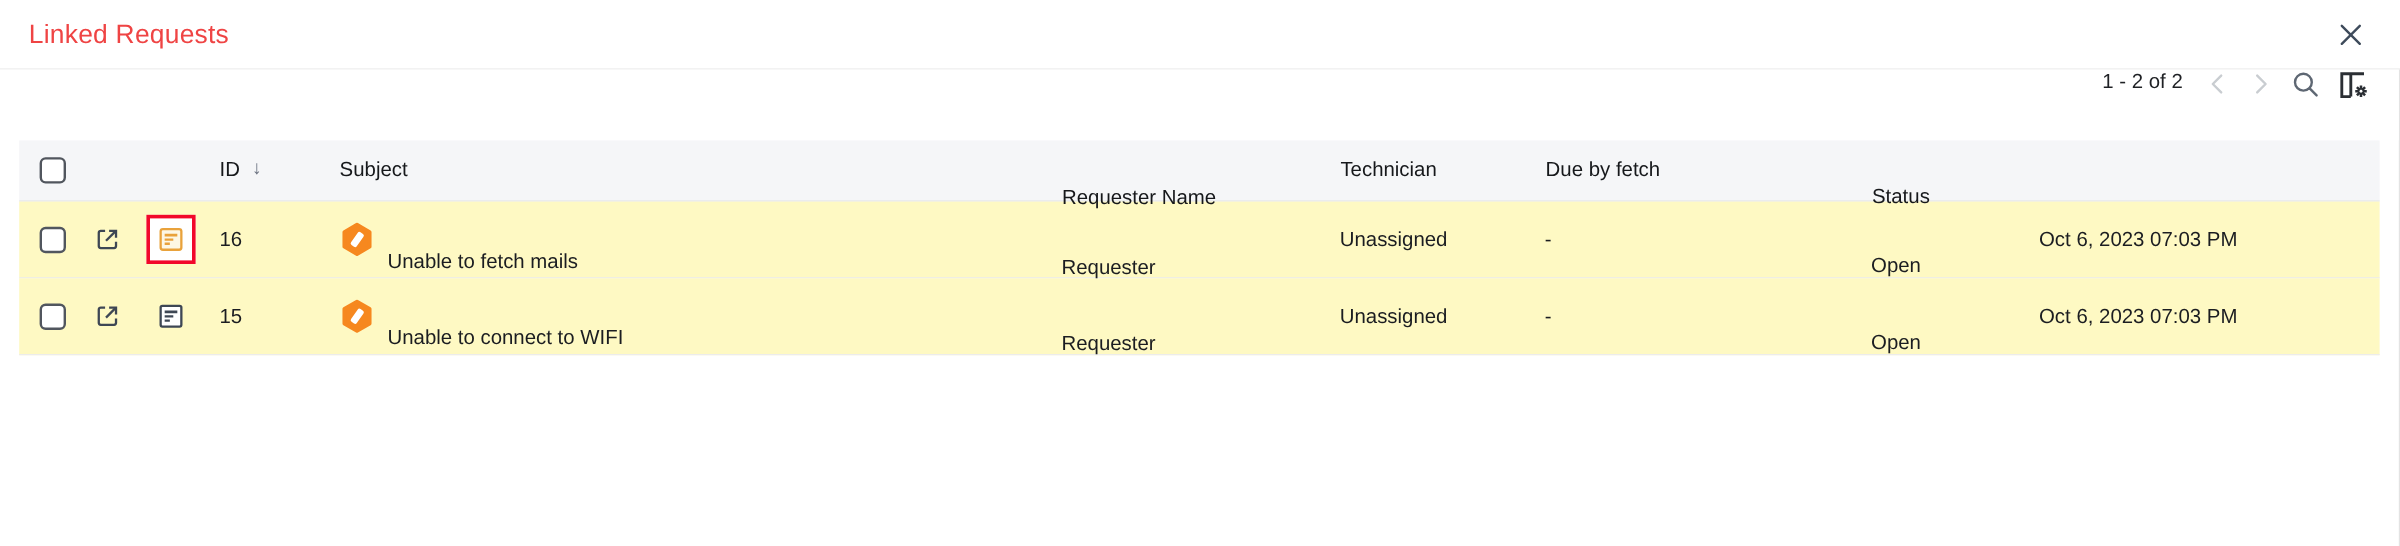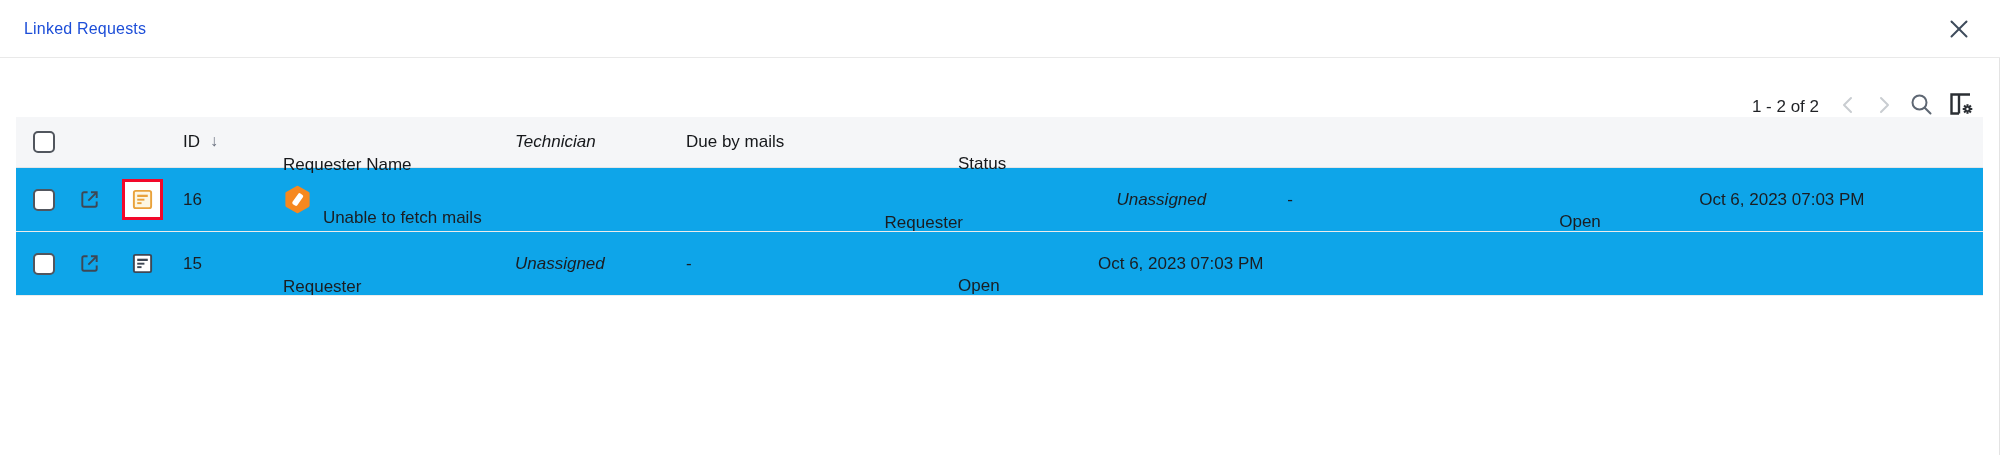--- a/index.html
+++ b/index.html
@@ -10,53 +10,53 @@
     color:#1c1e21;
     overflow:hidden;
   }
   .page { width:2000px; height:455px; background:#fff; position:relative; }
 
   
   .titlebar {
     height:58px; display:flex; align-items:center; justify-content:space-between;
     padding:0 26px 0 24px; border-bottom:1px solid #e9e9e9; background:#fff;
   }
-  .title { font-size:16px; font-weight:500; color:#1d4ed8; letter-spacing:.2px; }
+  .title { font-size:22px; font-weight:500; color:#ef4444; letter-spacing:.2px; }
   .close-btn { width:30px; height:30px; display:flex; align-items:center; justify-content:center; cursor:pointer; }
 
   .body-area { border-right:1px solid #e3e3e3; height:397px; }
 
   
   .toolbar {
-    height:59px; display:flex; align-items:flex-end; justify-content:flex-end;
+    height:59px; display:flex; align-items:flex-start; justify-content:flex-end;
     gap:14px; padding-right:24px; background:#fff;
   }
   .pagination { font-size:17px; color:#1f2125; margin-right:4px; }
   .icon-btn { display:flex; align-items:center; justify-content:center; cursor:pointer; }
 
   
   .table { margin:0 16px; }
   .thead {
     display:flex; align-items:center; height:51px;
     background:#f5f6f8; border-bottom:1px solid #e4e5e7;
     font-size:17px; color:#16181b;
   }
   .trow {
     display:flex; align-items:center; height:64px;
-    background:#0ea5e9; border-bottom:1px solid #ececec;
+    background:#fef9c3; border-bottom:1px solid #ececec;
     font-size:17px; color:#1b1d21;
   }
   
   .c-check { width:46px;  padding-left:17px; display:flex; align-items:center; }
   .c-ext   { width:50px;  padding-left:16px; display:flex; align-items:center; }
   .c-doc   { width:55px;  padding-left:10px; display:flex; align-items:center; }
   .c-id    { width:100px; padding-left:16px; display:flex; align-items:flex-start; gap:10px; }
   .c-subj  { width:602px; padding-left:16px; display:flex; align-items:center; gap:11px; }
   .c-req   { width:232px; padding-left:16px;margin-top:46px; }
-  .c-tech  { width:171px; padding-left:16px;font-style:italic; }
+  .c-tech  { width:171px; padding-left:16px; }
   .c-due   { width:272px; padding-left:16px; }
   .c-stat  { width:140px; padding-left:16px;margin-top:44px; }
   .c-crea  { width:300px; padding-left:16px; }
 
   .checkbox {
     width:22px; height:22px; border:2px solid #51565e; border-radius:5px;
     background:#fff; cursor:pointer;
   }
   .sort-arrow { font-size:16px; color:#6b7280; }
 
@@ -122,23 +122,26 @@
       <div class="thead">
         <div class="c-check">
           <span class="checkbox"></span>
         </div>
         <div class="c-ext"></div>
         <div class="c-doc"></div>
         <div class="c-id">
           <span>ID</span>
           <span class="sort-arrow">↓</span>
         </div>
+        <div class="c-subj">
+          <span>Subject</span>
+        </div>
         <div class="c-req">Requester Name</div>
         <div class="c-tech">Technician</div>
-        <div class="c-due">Due by mails</div>
+        <div class="c-due">Due by fetch</div>
         <div class="c-stat">Status</div>
       </div>
 
       <div class="trow">
         <div class="c-check">
           <span class="checkbox"></span>
         </div>
         <div class="c-ext">
           <span class="icon-btn">
             <svg width="23" height="23" viewBox="0 0 24 24">
@@ -194,20 +197,27 @@
               <svg width="23" height="23" viewBox="0 0 24 24">
                 <rect x="3" y="3" width="18" height="18" rx="1.5" fill="#ffffff" stroke="#3e4754" stroke-width="2"></rect>
                 <line x1="6.5" y1="8.2" x2="17.5" y2="8.2" stroke="#3e4754" stroke-width="2.4"></line>
                 <line x1="6.5" y1="12.2" x2="14" y2="12.2" stroke="#3e4754" stroke-width="2"></line>
                 <line x1="6.5" y1="15.8" x2="11" y2="15.8" stroke="#3e4754" stroke-width="2"></line>
               </svg>
             </span>
           </span>
         </div>
         <div class="c-id">15</div>
+        <div class="c-subj">
+          <svg width="29" height="29" viewBox="0 0 28 28">
+            <polygon points="14,2.2 24.2,8.1 24.2,19.9 14,25.8 3.8,19.9 3.8,8.1" fill="#f6881f" stroke="#f6881f" stroke-width="3" stroke-linejoin="round"></polygon>
+            <rect x="11.4" y="7.6" width="5.6" height="12.6" rx="1.6" transform="rotate(35 14 14)" fill="#ffffff"></rect>
+          </svg>
+          <span class="subject-text">Unable to connect to WIFI</span>
+        </div>
         <div class="c-req">Requester</div>
         <div class="c-tech">Unassigned</div>
         <div class="c-due">-</div>
         <div class="c-stat">Open</div>
         <div class="c-crea">Oct 6, 2023 07:03 PM</div>
       </div>
 
     </div>
   </div>
 </div>

